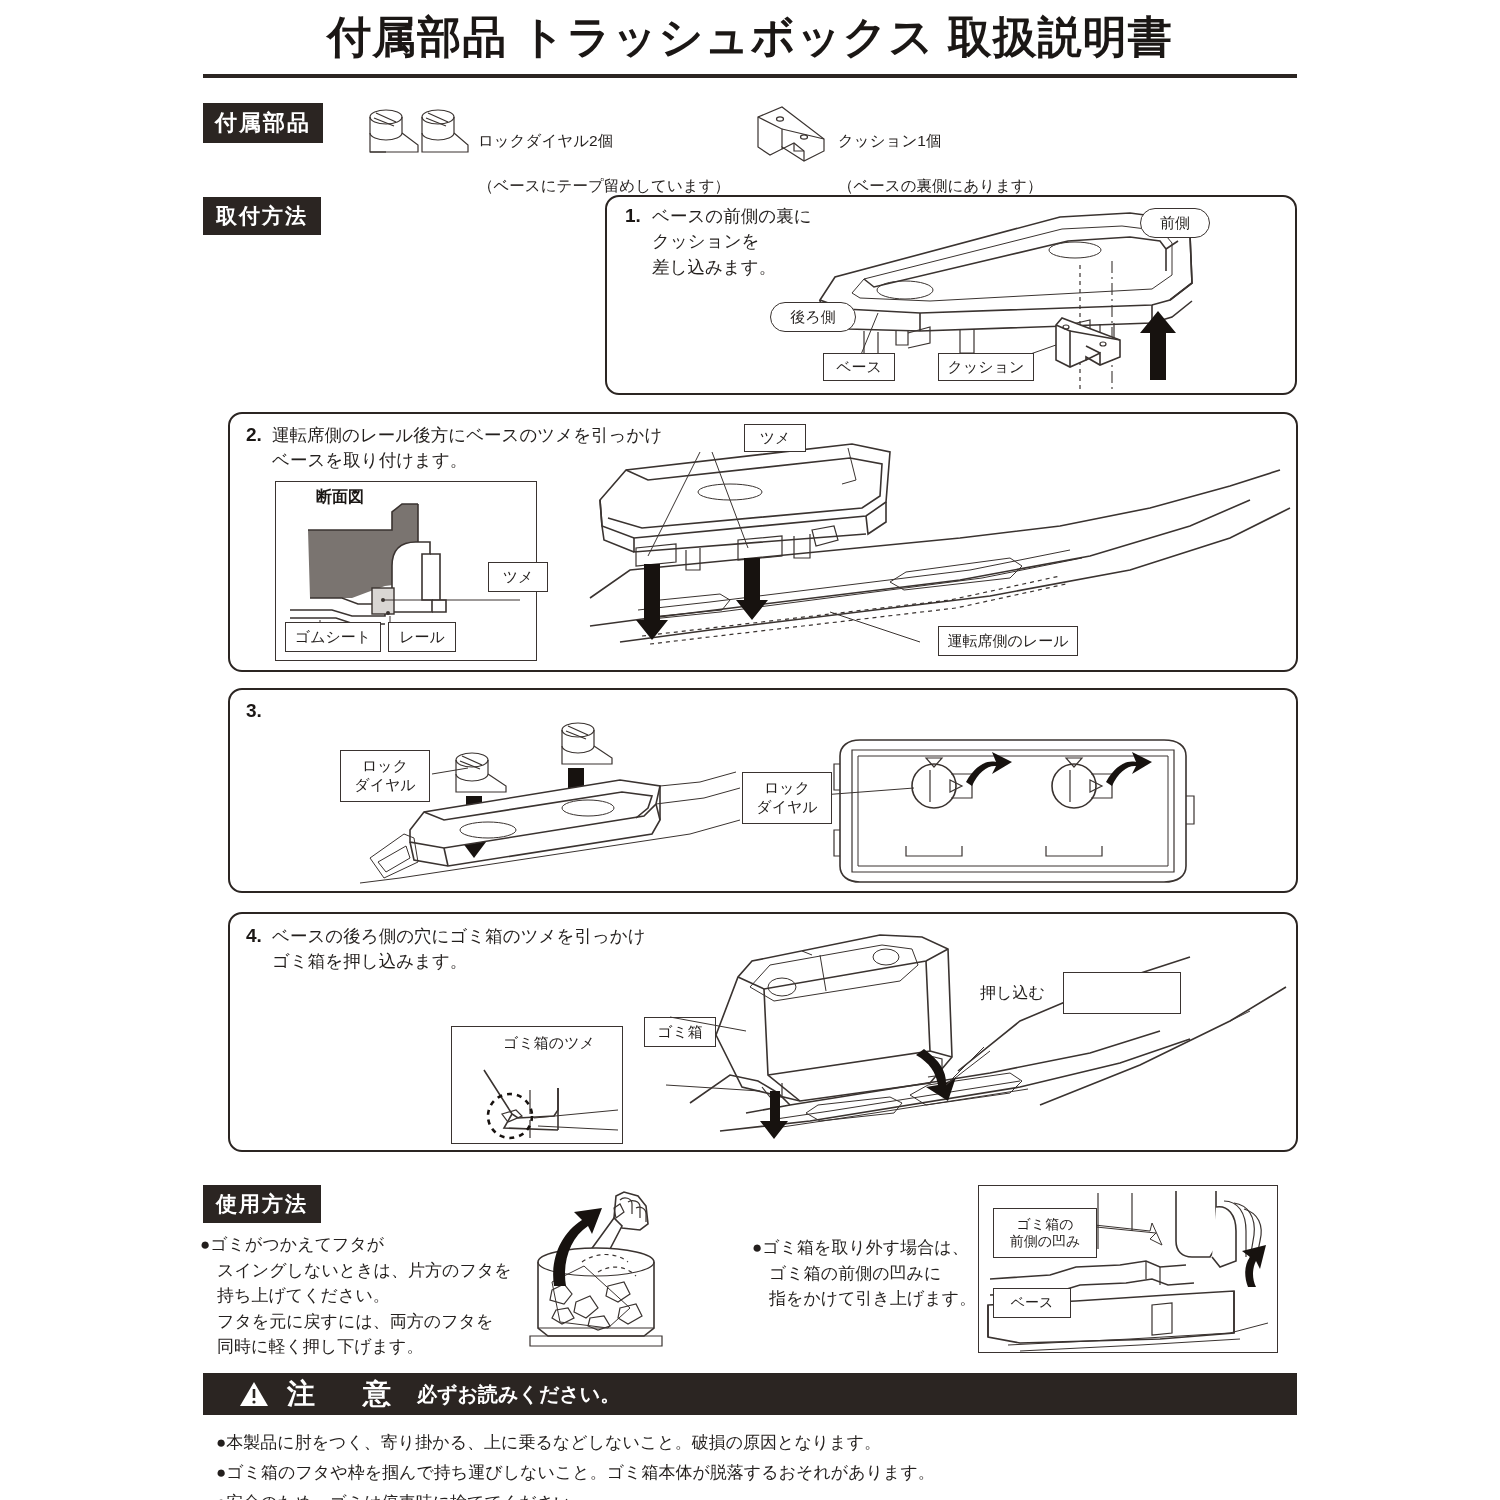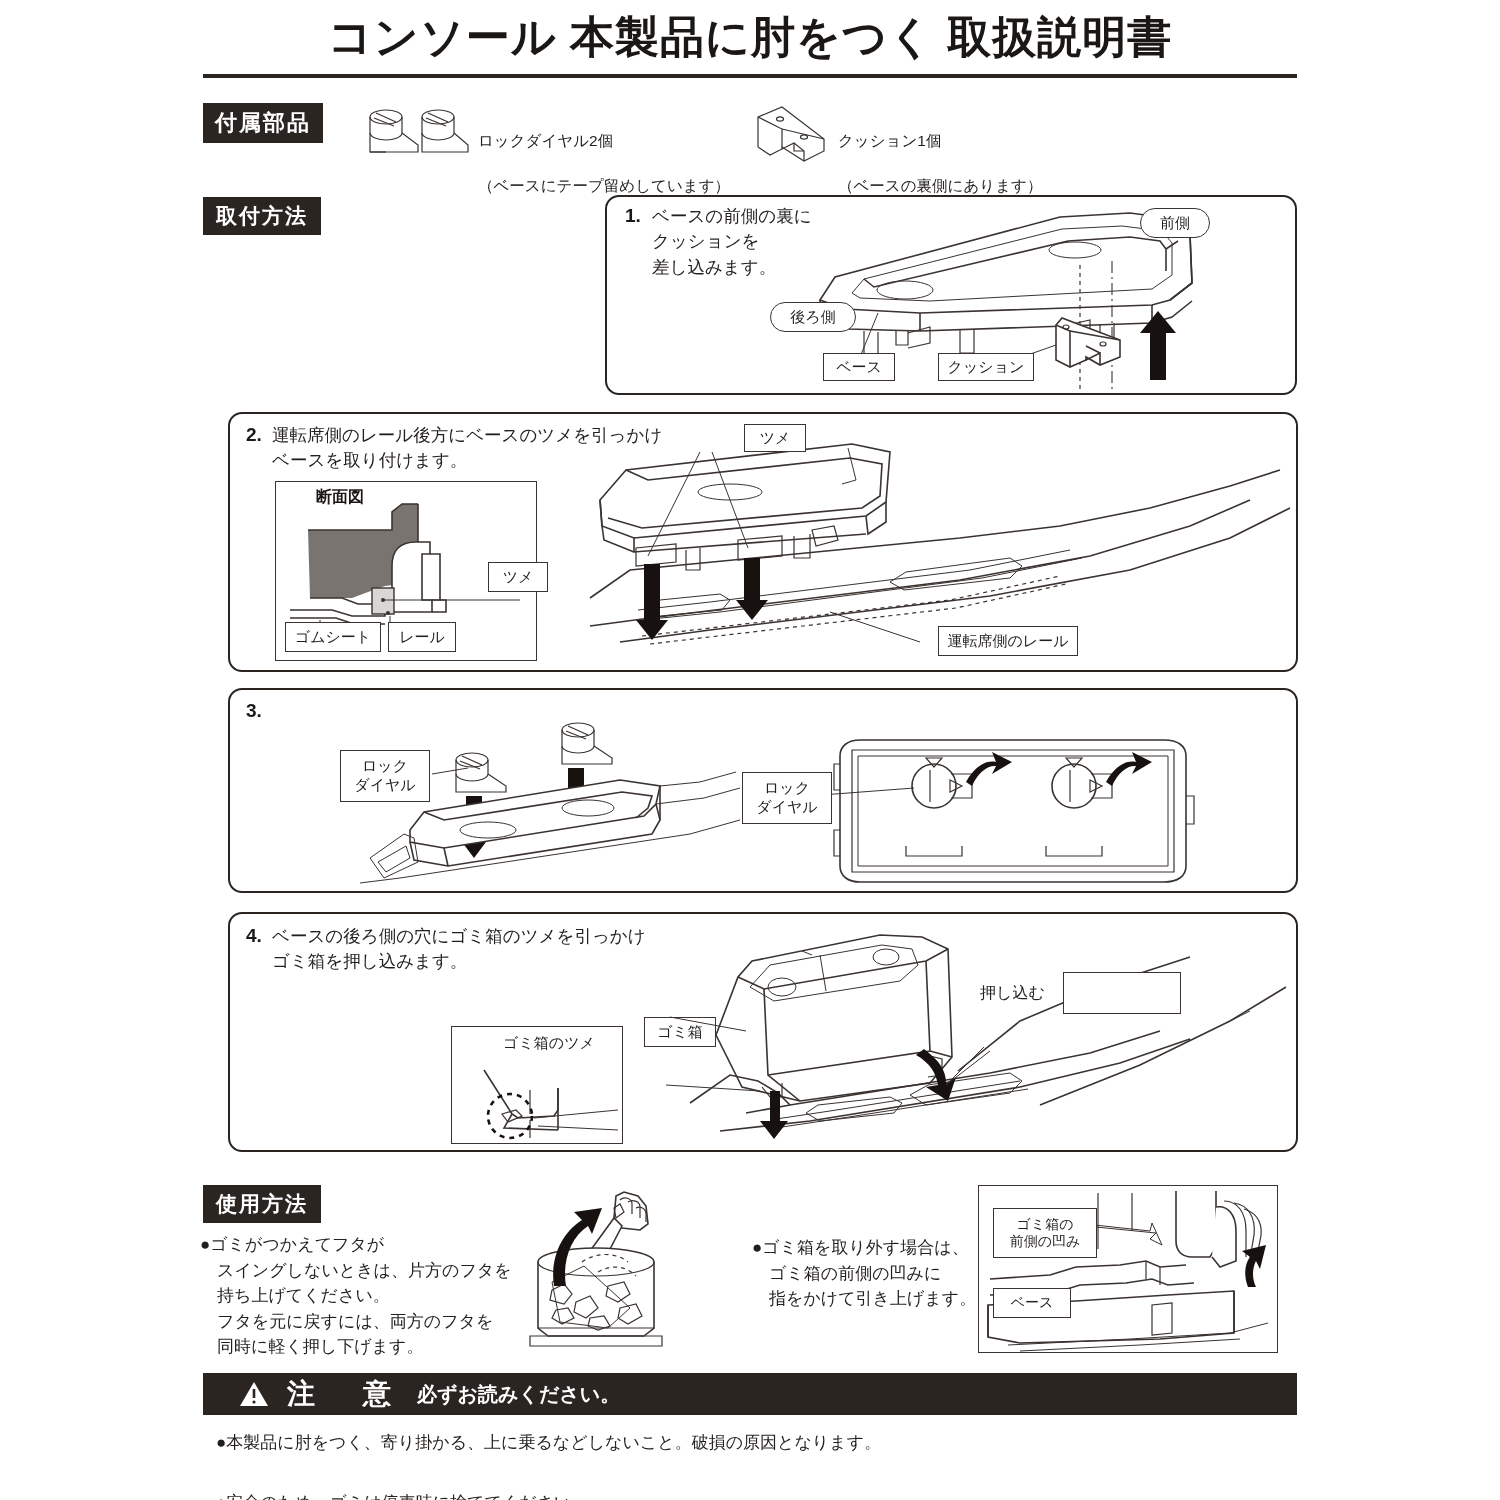--- a/index.html
+++ b/index.html
@@ -126,21 +126,21 @@
   .greyfill{fill:#7a7470;}
   .ltgrey{fill:#d9d6d3;}
   .white{fill:#ffffff;}
   .dash{fill:none;stroke:#3a3330;stroke-width:1.2;stroke-dasharray:4 4;}
 </style>
 </head>
 <body>
 
 <div class="page">
 
-  <div class="title">コンソール 本製品に肘をつく 取扱説明書</div>
+  <div class="title">付属部品 トラッシュボックス 取扱説明書</div>
   <div class="rule"></div>
 
   <div class="tag" style="left:203px;top:103px;width:120px;height:40px;font-size:22px;">付属部品</div>
 
   <div style="position:absolute;left:360px;top:105px;">
     <svg width="110" height="55" viewBox="0 0 110 55">
       <g class="ln2">
         <ellipse cx="26" cy="12" rx="16" ry="7" class="white"></ellipse>
         <path d="M10 12 L10 28 C10 32 18 35 26 35 C34 35 42 32 42 28 L42 12"></path>
         <path d="M42 28 L58 40 L58 47 L10 47 L10 28"></path>
@@ -578,15 +578,16 @@
         <path d="M15 1 L29 25 L1 25 Z" fill="#ffffff"></path>
         <path d="M15 8 L15 17" stroke="#2b2522" stroke-width="2.6" fill="none"></path>
         <circle cx="15" cy="21" r="1.6" fill="#2b2522"></circle>
       </svg>
     </span>
     <span class="caution-title" style="margin-left:18px;">注　意</span>
     <span class="caution-sub" style="margin-left:16px;">必ずお読みください。</span>
   </div>
 
   <div class="caution-list" style="left:216px;top:1428px;">●本製品に肘をつく、寄り掛かる、上に乗るなどしないこと。破損の原因となります。</div>
+  <div class="caution-list" style="left:216px;top:1458px;">●ゴミ箱のフタや枠を掴んで持ち運びしないこと。ゴミ箱本体が脱落するおそれがあります。</div>
   <div class="caution-list" style="left:216px;top:1488px;">●安全のため、ゴミは停車時に捨ててください。</div>
 
 </div>
 
 </body></html>

